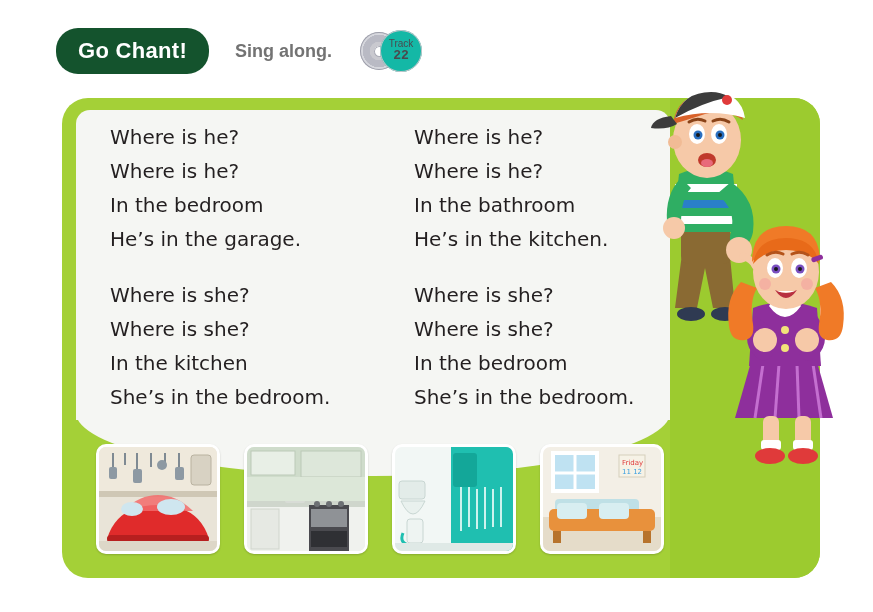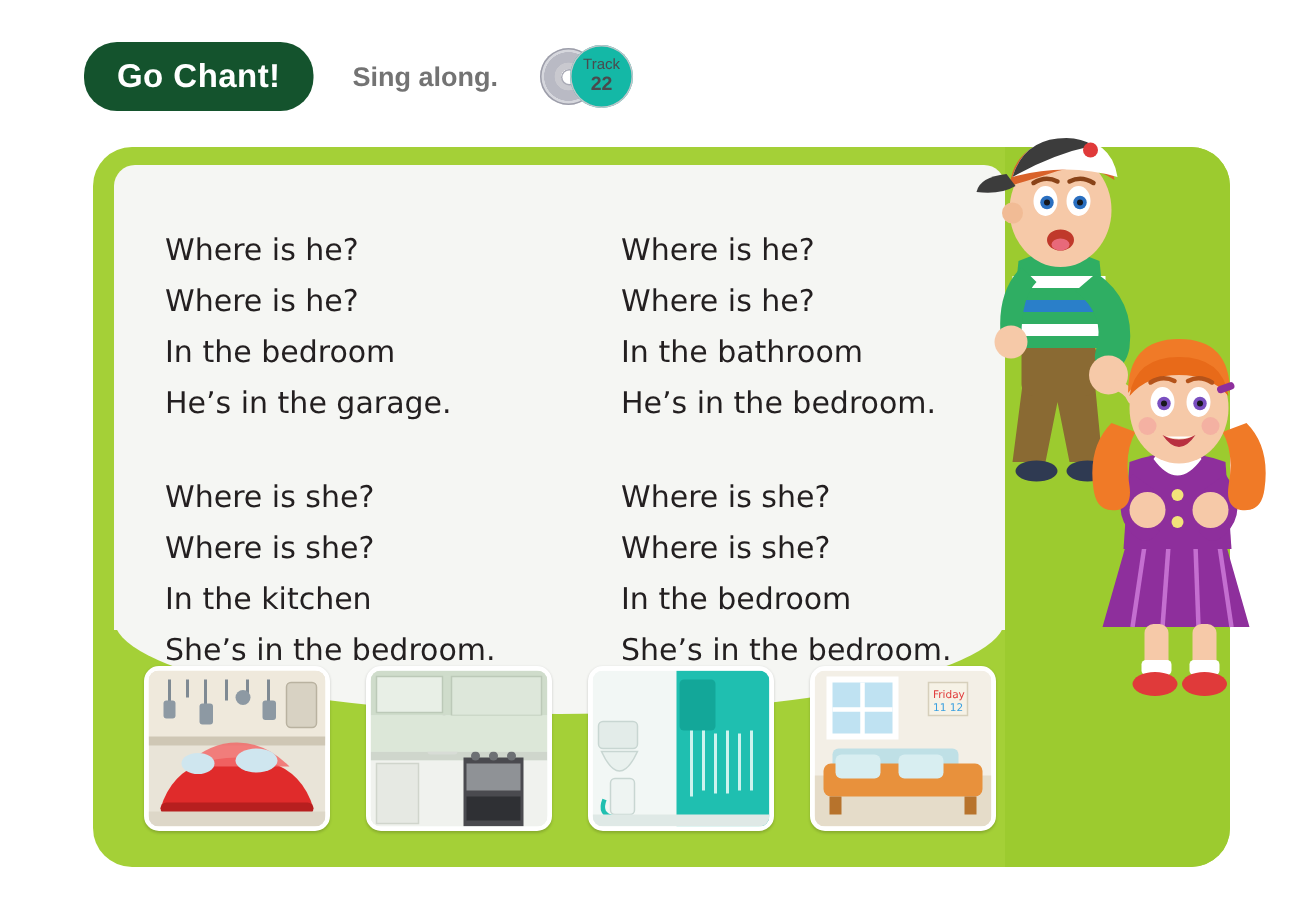--- a/index.html
+++ b/index.html
@@ -78,21 +78,21 @@
     background: #14b8a6;
     box-shadow: inset 0 0 0 1px #c4c5ca;
     display: flex;
     flex-direction: column;
     align-items: center;
     justify-content: center;
     color: #4a4a4e;
     line-height: 1.05;
   }
   .track-circle .t-word { font-size: 10px; }
-  .track-circle .t-num { font-size: 13px; font-weight: bold; }
+  .track-circle .t-num { font-size: 13px; font-weight: bold; font-family: Liberation Mono, monospace; }
 
   
   .panel {
     position: absolute;
     left: 62px;
     top: 98px;
     width: 758px;
     height: 480px;
     background: #a4d037;
     border-radius: 26px;
@@ -133,21 +133,21 @@
     left: 48px;
     top: 22px;
     display: flex;
     gap: 56px;
     font-family: "DejaVu Sans", sans-serif;
     font-size: 20px;
     color: #231f20;
     z-index: 3;
   }
   .verse-col { width: 248px; }
-  .verse { margin-bottom: 22px; margin-top: 29px; }
+  .verse { margin-bottom: 22px; }
   .verse:last-child { margin-bottom: 0; }
   .verse div { line-height: 1.7; white-space: nowrap; }
 
   
   .thumbs {
     position: absolute;
     left: 34px;
     bottom: 24px;
     display: flex;
     gap: 24px;
@@ -218,21 +218,21 @@
         <div>Where is she?</div>
         <div>In the kitchen</div>
         <div>She’s in the bedroom.</div>
       </div>
     </div>
     <div class="verse-col">
       <div class="verse">
         <div>Where is he?</div>
         <div>Where is he?</div>
         <div>In the bathroom</div>
-        <div>He’s in the bedroom.</div>
+        <div>He’s in the kitchen.</div>
       </div>
       <div class="verse">
         <div>Where is she?</div>
         <div>Where is she?</div>
         <div>In the bedroom</div>
         <div>She’s in the bedroom.</div>
       </div>
     </div>
   </div>
 

